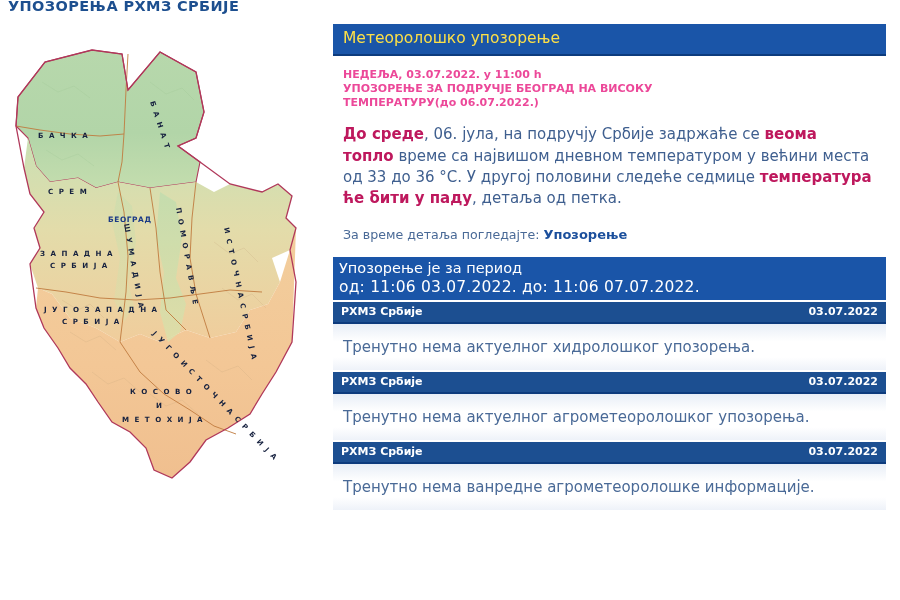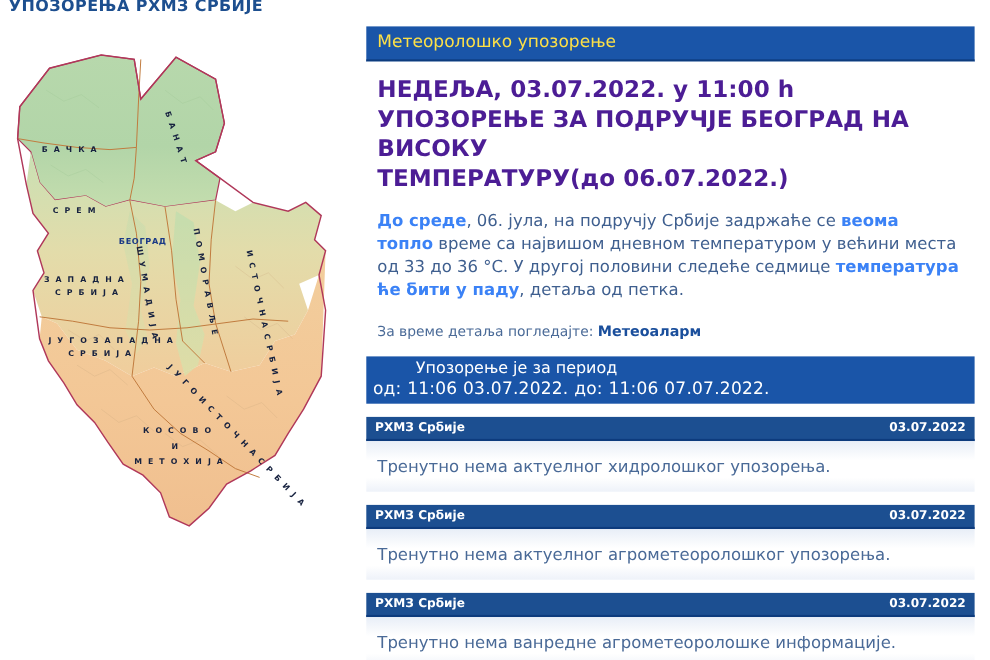--- a/index.html
+++ b/index.html
@@ -71,53 +71,53 @@
     font-size: 15.5px;
     padding: 6px 0 7px 10px;
     line-height: 1.1;
     border-bottom: 2px solid #0d3b7d;
   }
   .meteo-body {
     background: #ffffff;
     padding: 12px 14px 4px 10px;
   }
   .meteo-title {
-    color: #4c1d95;
-    font-weight: bold;
-    font-size: 21px;
+    color: #ec4899;
+    font-weight: bold;
+    font-size: 11px;
     line-height: 1.28;
     margin: 0 0 14px 0;
   }
   .meteo-text {
     color: #3f5f8f;
     font-size: 15px;
     line-height: 1.42;
     margin: 0 0 18px 0;
   }
-  .meteo-text b { color: #3b82f6; }
+  .meteo-text b { color: #be185d; }
   .meteo-more {
     color: #4a6a97;
     font-size: 12.6px;
     margin: 0 0 11px 0;
   }
   .meteo-more b { color: #1b4f9c; font-size: 13px; }
 
   
   .period-bar {
     background: #1a55a8;
     color: #ffffff;
     padding: 3px 0 4px 6px;
     line-height: 1.2;
   }
-  .period-line1 { font-size: 14.5px; margin-left: 39px; }
+  .period-line1 { font-size: 14.5px; }
   .period-line2 { font-size: 15.5px; letter-spacing: 0.2px; }
 
   
   .notice {
-    margin-top: 12px;
+    margin-top: 2px;
   }
   .notice-bar {
     background: #1c4f91;
     color: #ffffff;
     font-size: 11px;
     font-weight: bold;
     padding: 3px 8px 4px 8px;
     display: flex;
     justify-content: space-between;
     align-items: center;
@@ -250,21 +250,21 @@
         <span>НЕДЕЉА, 03.07.2022. у 11:00 h</span><br>
         <span>УПОЗОРЕЊЕ ЗА ПОДРУЧЈЕ БЕОГРАД НА ВИСОКУ</span><br>
         <span>ТЕМПЕРАТУРУ(до 06.07.2022.)</span>
       </div>
 
       <p class="meteo-text">
         <b>До среде</b><span>, 06. јула, на подручју Србије задржаће се </span><b>веома топло</b><span> време са највишом дневном температуром у већини места од 33 до 36 °C. У другој половини следеће седмице </span><b>температура ће бити у паду</b><span>, детаља од петка.</span>
       </p>
 
       <p class="meteo-more">
-        <span>За време детаља погледајте: </span><b>Метеоаларм</b>
+        <span>За време детаља погледајте: </span><b>Упозорење</b>
       </p>
     </div>
 
     <div class="period-bar">
       <div class="period-line1">Упозорење је за период</div>
       <div class="period-line2">од:  11:06 03.07.2022.  до: 11:06 07.07.2022.</div>
     </div>
   </div>
 
   <div class="notice">

